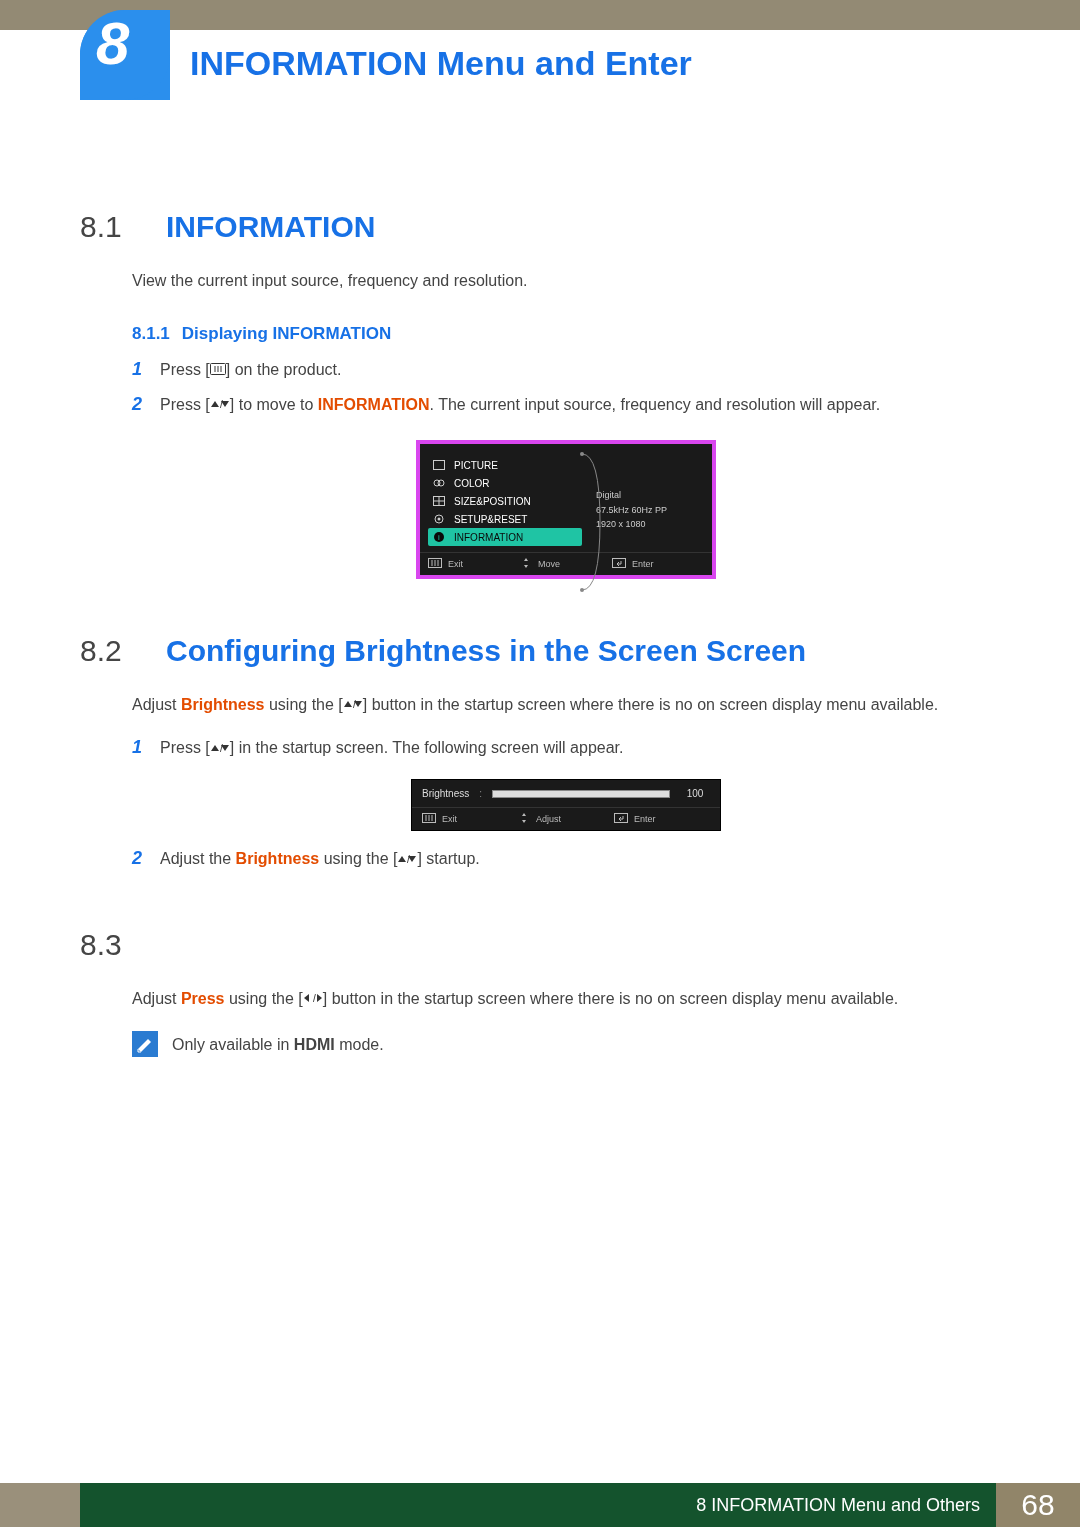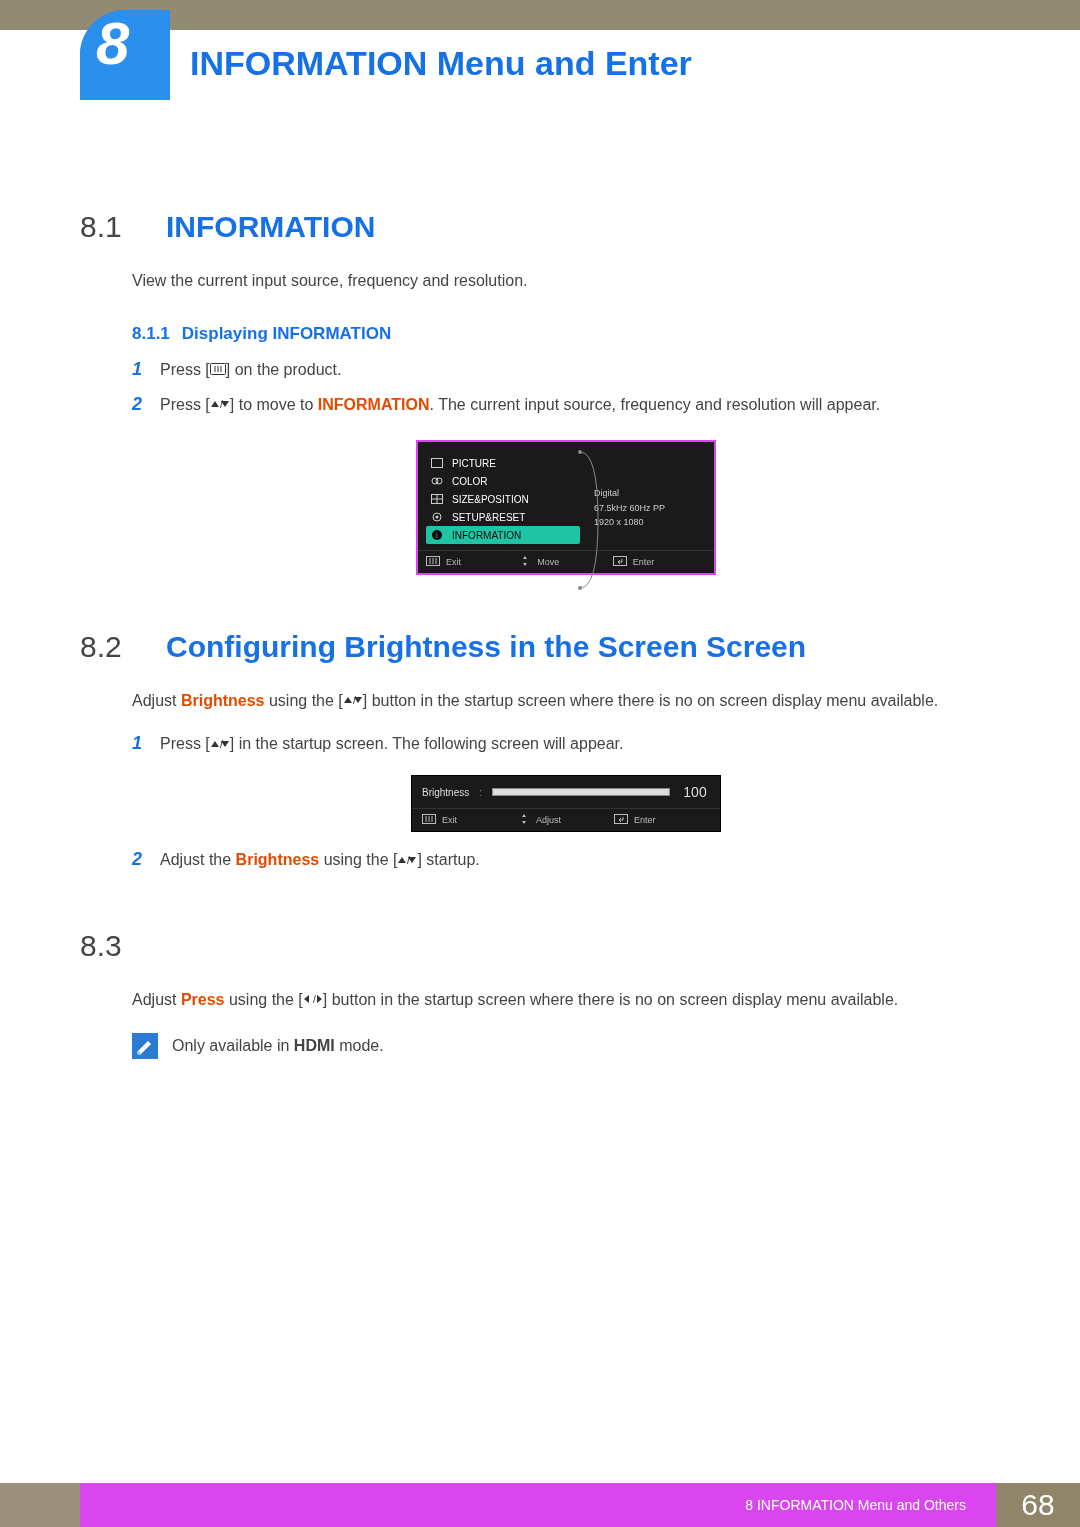--- a/index.html
+++ b/index.html
@@ -28,46 +28,46 @@
   .step { display:flex; gap:12px; margin-bottom: 10px; align-items: baseline; }
   .step-num { font-size: 18px; font-style: italic; font-weight: 700; color: #1771e6; width: 16px; }
   .step-text { font-size: 16px; color: #444; line-height: 1.55; flex:1; }
 
   .kw { color: #e34c00; font-weight: 700; }
   .plain-bold { font-weight: 700; }
 
   .icon-inline { display:inline-block; vertical-align: middle; }
 
   
-  .osd1 { width: 300px; margin: 22px auto 0 auto; background: #1a1a1a; color: #fff; font-size: 10px; border:2px solid #d946ef; }
+  .osd1 { width: 300px; margin: 22px auto 0 auto; background: #1a1a1a; color: #fff; font-size: 10px; border:4px solid #d946ef; }
   .osd1-top { display:flex; position:relative; }
   .osd1-menu { width: 170px; padding: 12px 8px 6px 8px; }
   .osd1-info { flex:1; padding: 44px 6px 8px 6px; font-size:9px; color:#ccc; line-height:1.6; }
   .osd1-curve { position:absolute; left:160px; top:8px; width:40px; height:140px; pointer-events:none; }
   .osd1-item { display:flex; align-items:center; gap:8px; padding:3px 4px; }
   .osd1-item.sel { background:#1fc4a4; color:#0a0a0a; border-radius:2px; }
   .osd1-ico { width:14px; height:12px; display:flex; align-items:center; justify-content:center; }
   .osd1-bottom { display:flex; border-top:1px solid #333; padding:4px 8px; }
   .osd1-bottom .seg { flex:1; display:flex; align-items:center; gap:6px; font-size:9px; color:#bbb; }
 
   
   .osd2 { width: 310px; margin: 18px auto 16px auto; background: #1a1a1a; color:#ddd; font-size:10px; border:1px solid #000; }
   .osd2-top { display:flex; align-items:center; padding:8px 10px; gap:10px; }
   .osd2-label { font-size:10px; }
   .osd2-bar { flex:1; position:relative; height:8px; border:1px solid #888; }
   .osd2-fill { position:absolute; left:0; top:0; bottom:0; width:100%; background:#ddd; }
-  .osd2-val { font-size:14px; width:30px; text-align:center; }
+  .osd2-val { font-size:10px; width:30px; text-align:center; }
   .osd2-bottom { display:flex; border-top:1px solid #333; padding:4px 10px; }
   .osd2-bottom .seg { flex:1; display:flex; align-items:center; gap:6px; font-size:9px; color:#bbb; }
 
-  .note-row { display:flex; gap:14px; align-items:flex-end; margin-top:6px; }
+  .note-row { display:flex; gap:14px; align-items:center; margin-top:6px; }
   .note-ico { width:26px; height:26px; background:#2a7bd1; display:flex; align-items:center; justify-content:center; }
 
   .footer { position:absolute; bottom:0; left:0; right:0; height:44px; display:flex; }
-  .footer-main { flex:1; background:#d946ef; display:flex; align-items:center; justify-content:flex-end; padding-right:30px; color:#fff; font-size:14px; }
+  .footer-main { flex:1; background:#14532d; display:flex; align-items:center; justify-content:flex-end; padding-right:16px; color:#fff; font-size:18px; }
   .footer-pg { width:84px; background:#918569; display:flex; align-items:center; justify-content:center; color:#fff; font-size:30px; font-weight:400; }
   .footer-pad-l { width:80px; background:#9a907b; }
 </style>
 </head>
 <body>
 
 <div class="page">
   <div class="top-bar"></div>
 
   <div class="chapter-tab">

